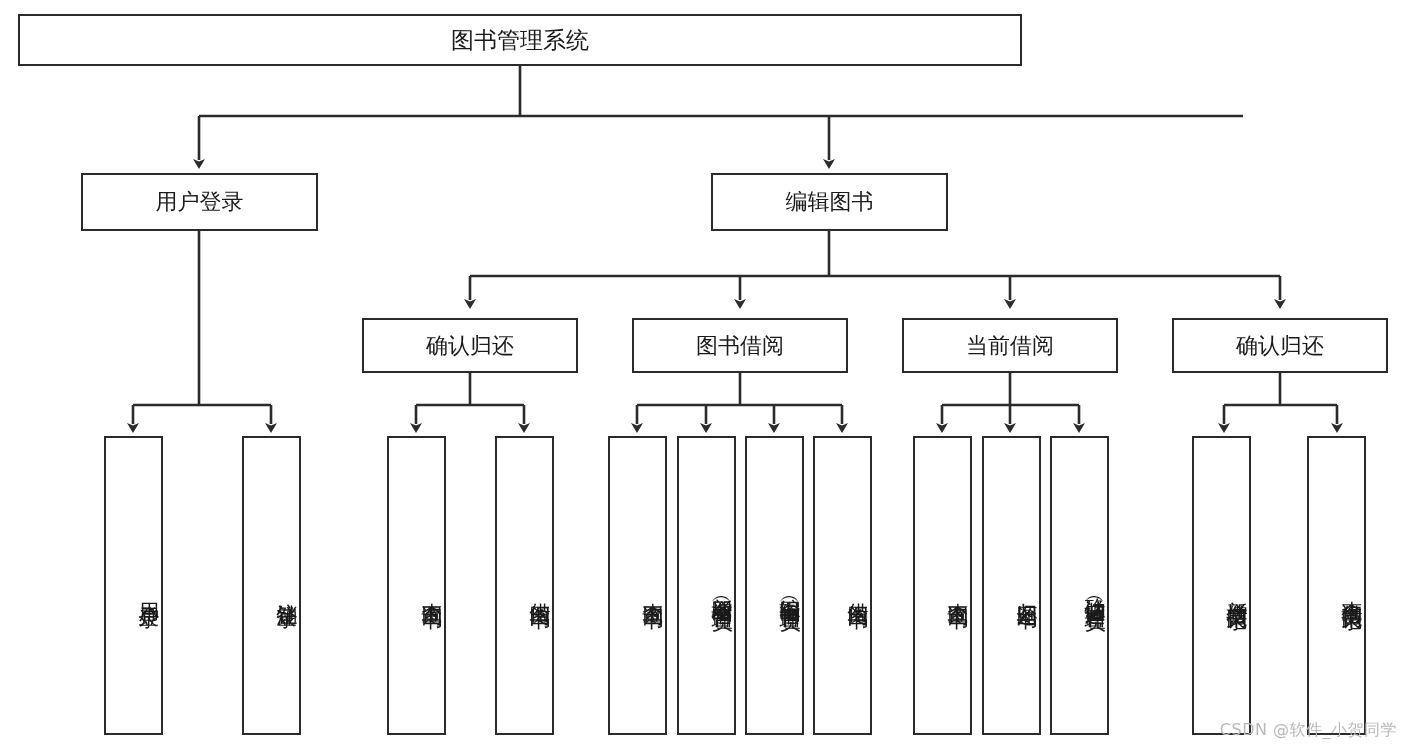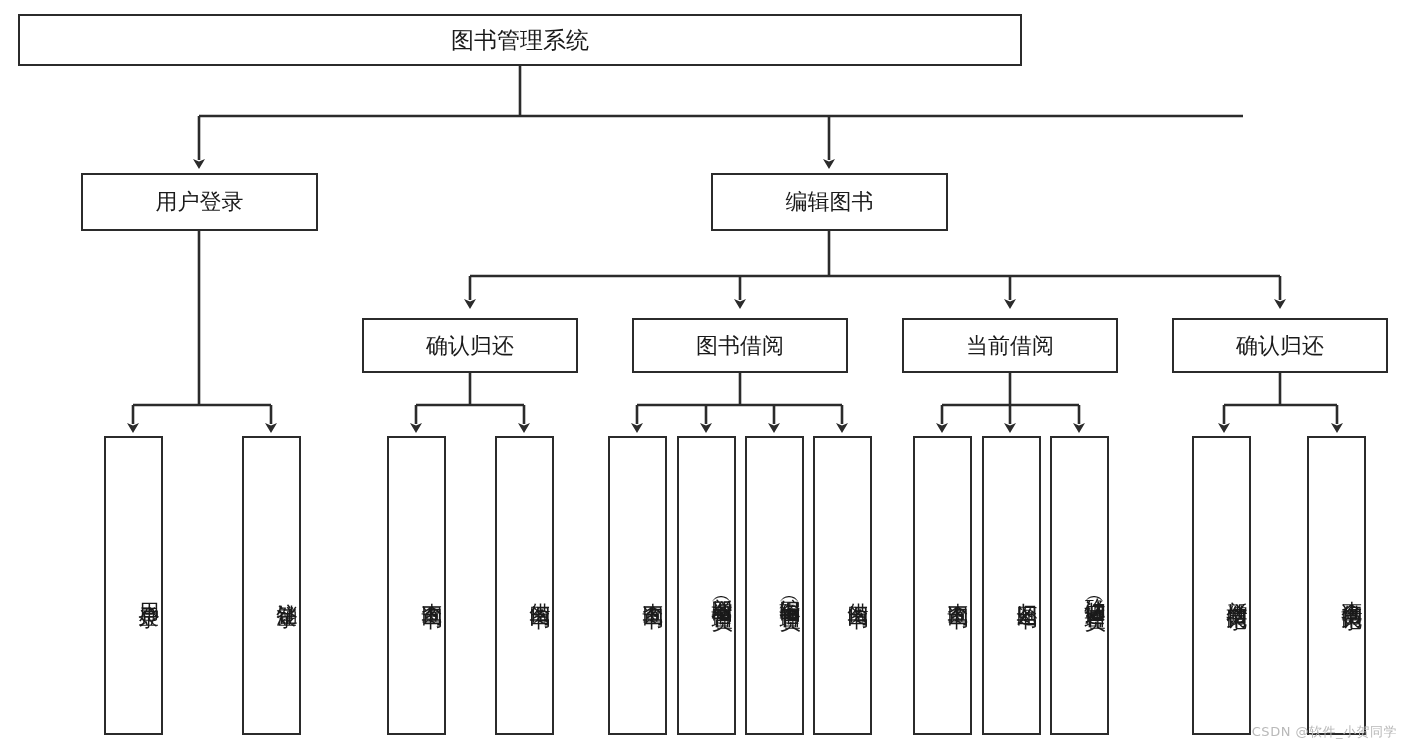--- a/index.html
+++ b/index.html
@@ -60,21 +60,21 @@
     display: block;
   }
   .node.vert .label {
     writing-mode: vertical-rl;
     text-orientation: upright;
   }
   #watermark {
     position: absolute;
     right: 8px;
     bottom: 6px;
-    font-size: 13px;
+    font-size: 16px;
     color: #b9b9b9;
     letter-spacing: 0.5px;
     white-space: nowrap;
   }
 </style>
 </head>
 <body>
 
 <div id="diagram">
 

